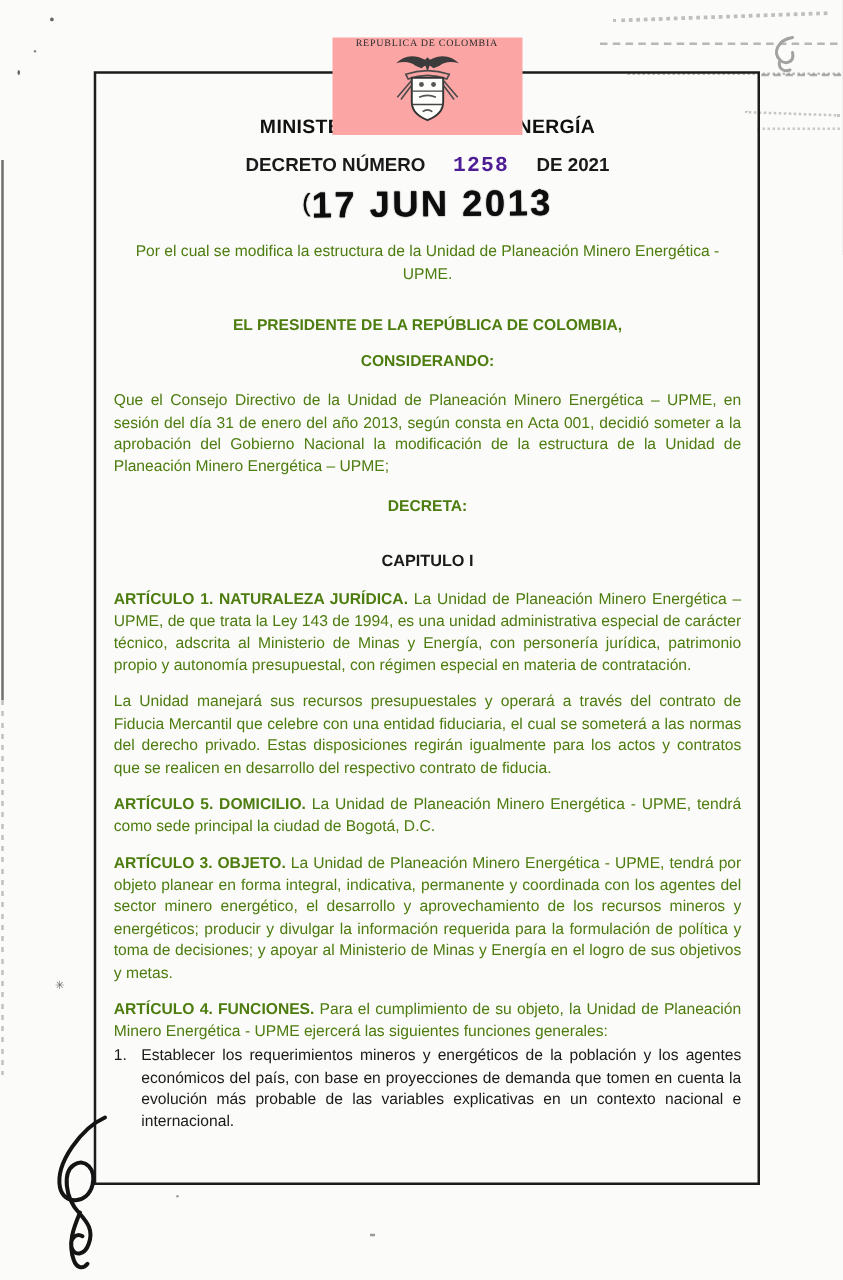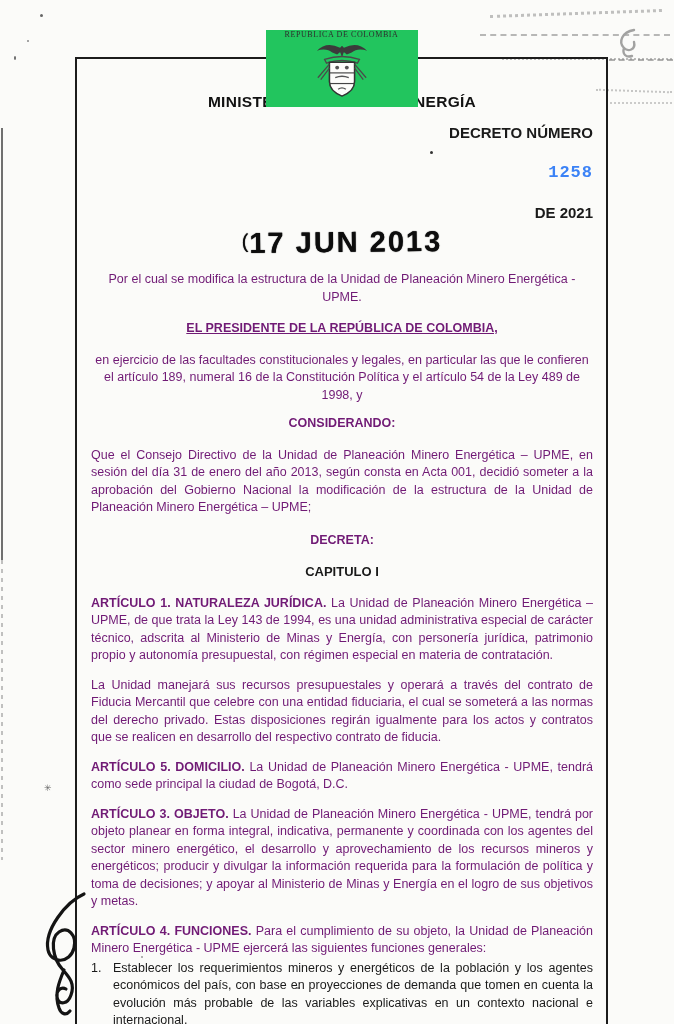--- a/index.html
+++ b/index.html
@@ -25,36 +25,36 @@
   .asterisk-mark{position:absolute; left:44px; top:783px; font-size:9px; color:#6a6a6a;}
   .decree-dot{position:absolute; left:430px; top:151px; width:3px; height:3px; background:#333; border-radius:50%;}
   
   .doc-box{
     position:absolute; left:75px; top:57px; width:533px; min-height:891px;
     border:2px solid #1c1c1c; box-sizing:border-box;
     padding:0 13px 8px 14px;
   }
   .emblem{
     position:absolute; top:-29px; left:50%; transform:translateX(-50%);
-    width:152px; background:#22c55e; text-align:center; z-index:3; padding-bottom:2px;
+    width:152px; background:#fca5a5; text-align:center; z-index:3; padding-bottom:2px;
   }
   .rep-label{font-family:"Liberation Serif", serif; font-size:8px; letter-spacing:.6px; color:#2e2e2e; white-space:nowrap;}
   .ministry{margin:34px 0 0; text-align:center; font-size:15.5px; font-weight:bold; letter-spacing:.3px; color:#111;}
-  .decree-line{margin-top:13px; display:flex; justify-content:center; align-items:flex-end; gap:22px;
-    font-weight:bold; font-size:15px;flex-direction:column;}
-  .decree-number{font-family:"Liberation Mono", monospace; font-weight:600; font-size:17px; letter-spacing:1px; color:#3b82f6;}
+  .decree-line{margin-top:13px; display:flex; justify-content:center; align-items:flex-start; gap:22px;
+    font-weight:bold; font-size:15px;}
+  .decree-number{font-family:"Liberation Mono", monospace; font-weight:600; font-size:17px; letter-spacing:1px; color:#4c1d95;}
   .date-stamp{margin-top:5px; text-align:center; font-size:29px; font-weight:900; letter-spacing:2px;
     transform:rotate(-.6deg); color:#0d0d0d; text-shadow:0 0 1px #000;}
   .date-stamp .paren{font-size:20px; font-weight:400; letter-spacing:0; vertical-align:5px; margin-right:1px;}
-  p{margin:12px 0 0; font-size:12.5px; line-height:17.5px; color:#701a75;}
+  p{margin:12px 0 0; font-size:12.5px; line-height:17.5px; color:#4d7c0f;}
   .center{text-align:center;}
   .bold{font-weight:bold;}
   .just{text-align:justify;}
   .lead{font-weight:bold;}
-  .chapter{margin-top:14px; line-height:17.5px;}
+  .chapter{margin-top:25px; line-height:17.5px;}
   .list-row{display:flex; margin-top:2px;}
   .list-num{flex:none; width:22px; font-size:12.5px; line-height:17.5px;}
   .list-text{flex:1; text-align:justify; font-size:12.5px; line-height:17.5px;}
   .signature-svg{position:absolute; left:28px; top:890px; z-index:4;}
 </style>
 </head>
 <body>
 
 <div class="page">
 
@@ -107,23 +107,22 @@
       <span class="decree-number">1258</span>
       <span>DE 2021</span>
     </div>
 
     <div class="date-stamp">
       <span class="paren">(</span><span>17 JUN 2013</span>
     </div>
 
     <p class="center">Por el cual se modifica la estructura de la Unidad de Planeación Minero Energética - UPME.</p>
 
-    <p class="center bold" style="margin-top:14px;text-decoration:underline;">EL PRESIDENTE DE LA REPÚBLICA DE COLOMBIA,</p>
+    <p class="center bold" style="margin-top:24px;">EL PRESIDENTE DE LA REPÚBLICA DE COLOMBIA,</p>
 
-    <p class="center" style="margin-top:14px;">en ejercicio de las facultades constitucionales y legales, en particular las que le confieren el artículo 189, numeral 16 de la Constitución Política y el artículo 54 de la Ley 489 de 1998, y</p>
 
     <p class="center bold" style="margin-top:11px;">CONSIDERANDO:</p>
 
     <p class="just" style="margin-top:14px;">Que el Consejo Directivo de la Unidad de Planeación Minero Energética – UPME, en sesión del día 31 de enero del año 2013, según consta en Acta 001, decidió someter a la aprobación del Gobierno Nacional la modificación de la estructura de la Unidad de Planeación Minero Energética – UPME;</p>
 
     <p class="center bold" style="margin-top:15px;">DECRETA:</p>
 
     <div class="chapter center bold">
       <div style="font-size:13px;">CAPITULO I</div>
     </div>

